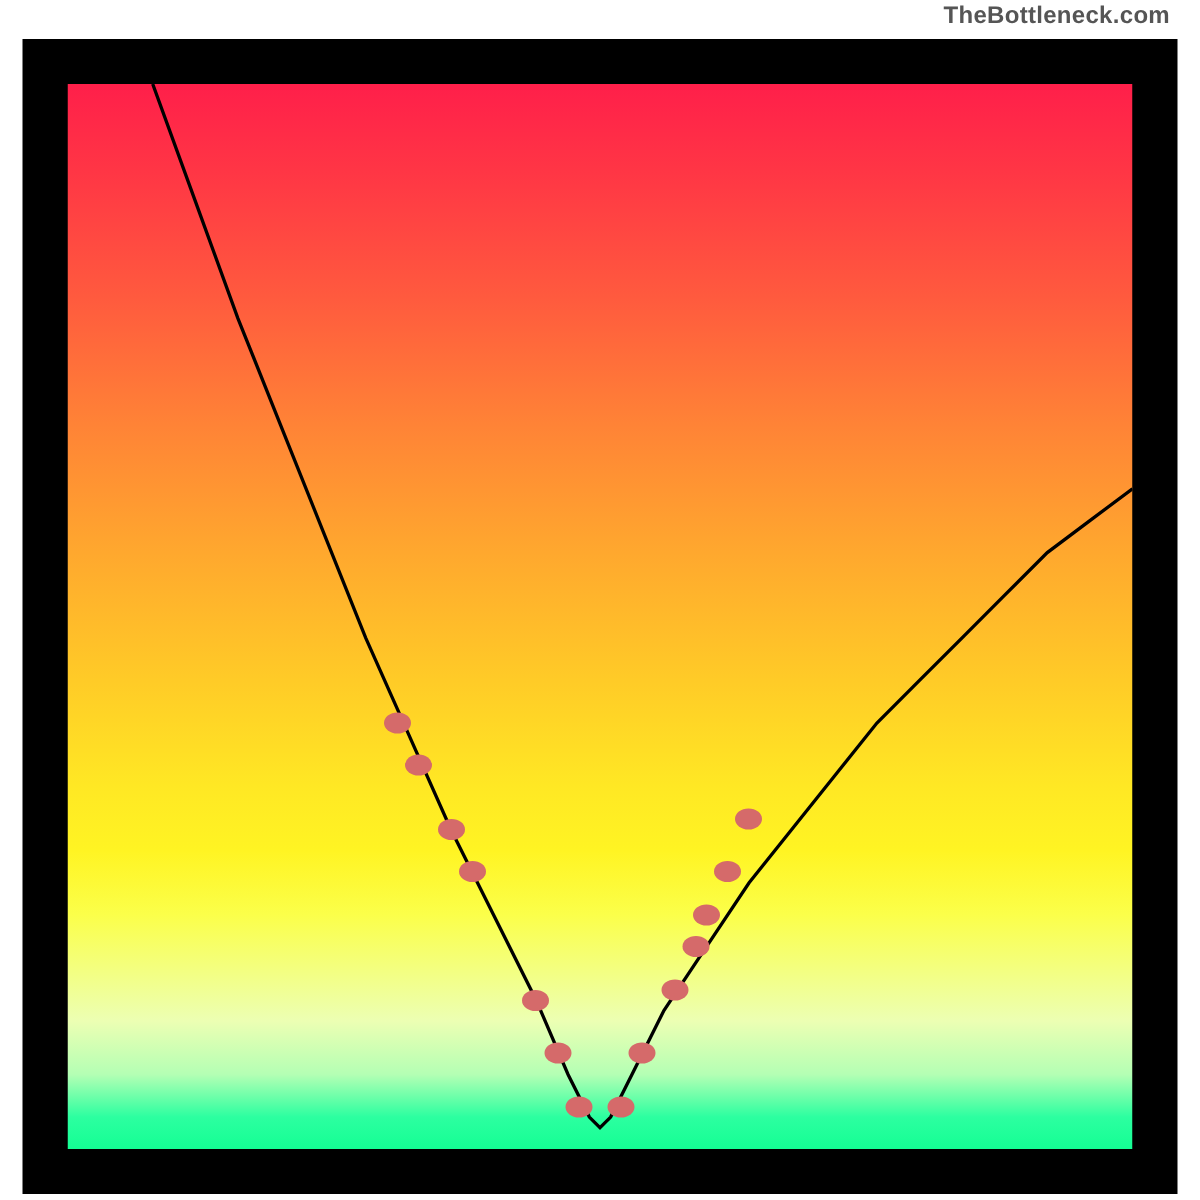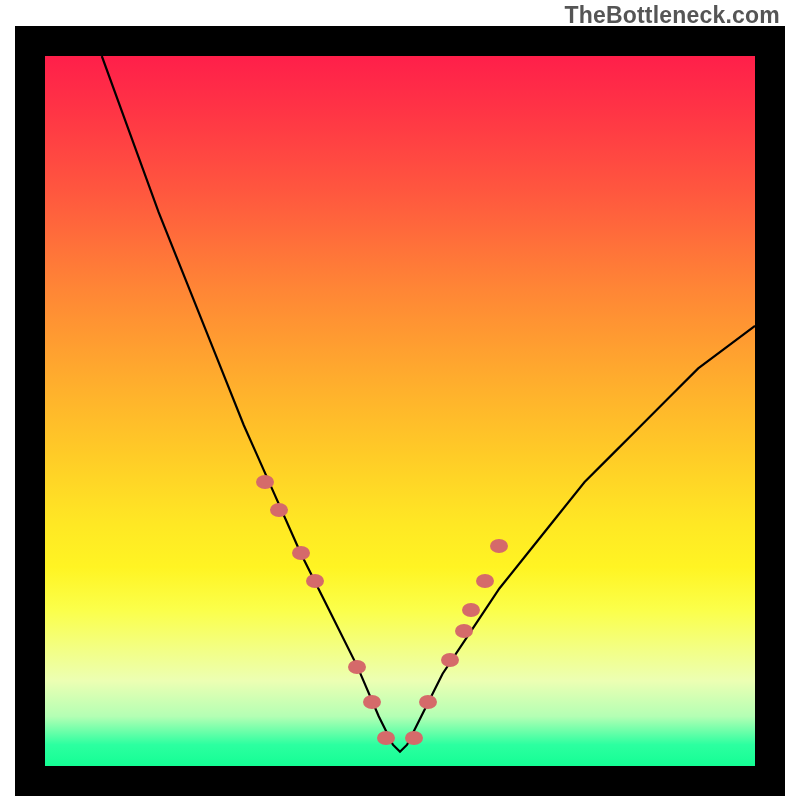--- a/index.html
+++ b/index.html
@@ -11,21 +11,21 @@
   .stage {
     width: 800px;
     height: 800px;
     position: relative;
     background: #fff;
   }
   .watermark {
     position: absolute;
     top: 2px;
     right: 20px;
-    font-size: 23px;
+    font-size: 16px;
     font-weight: bold;
     color: #555;
     letter-spacing: 0.2px;
   }
   .frame {
     position: absolute;
     left: 15px;
     top: 26px;
     width: 770px;
     height: 770px;

